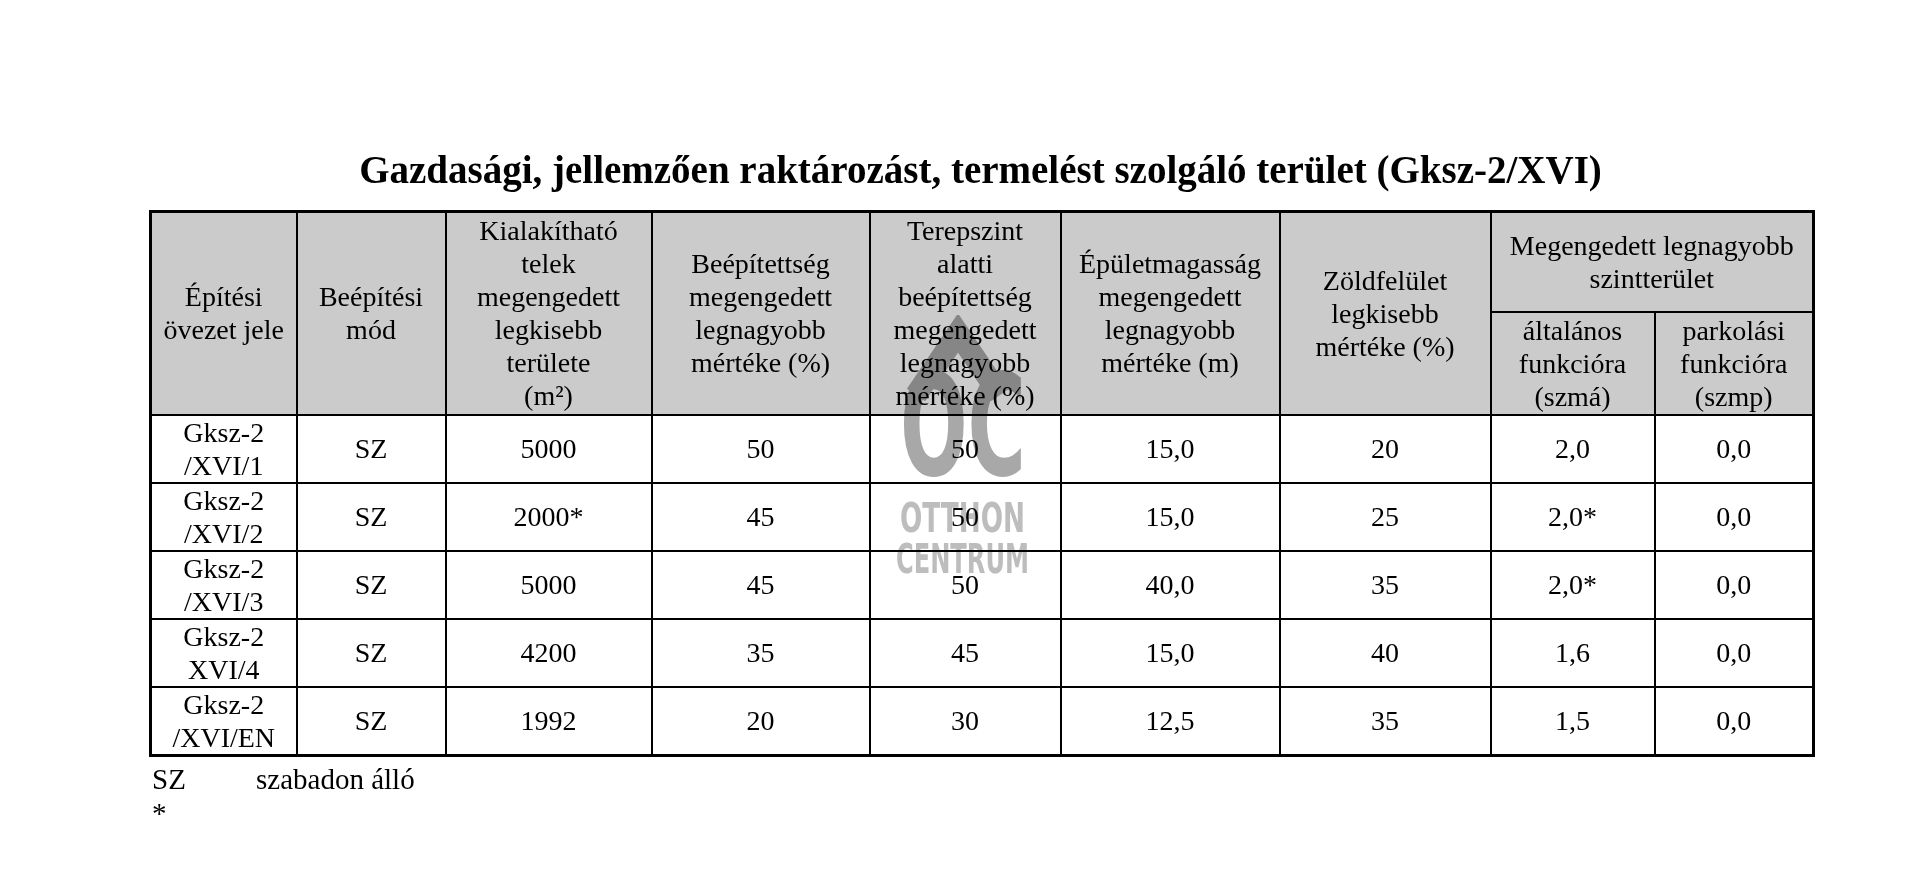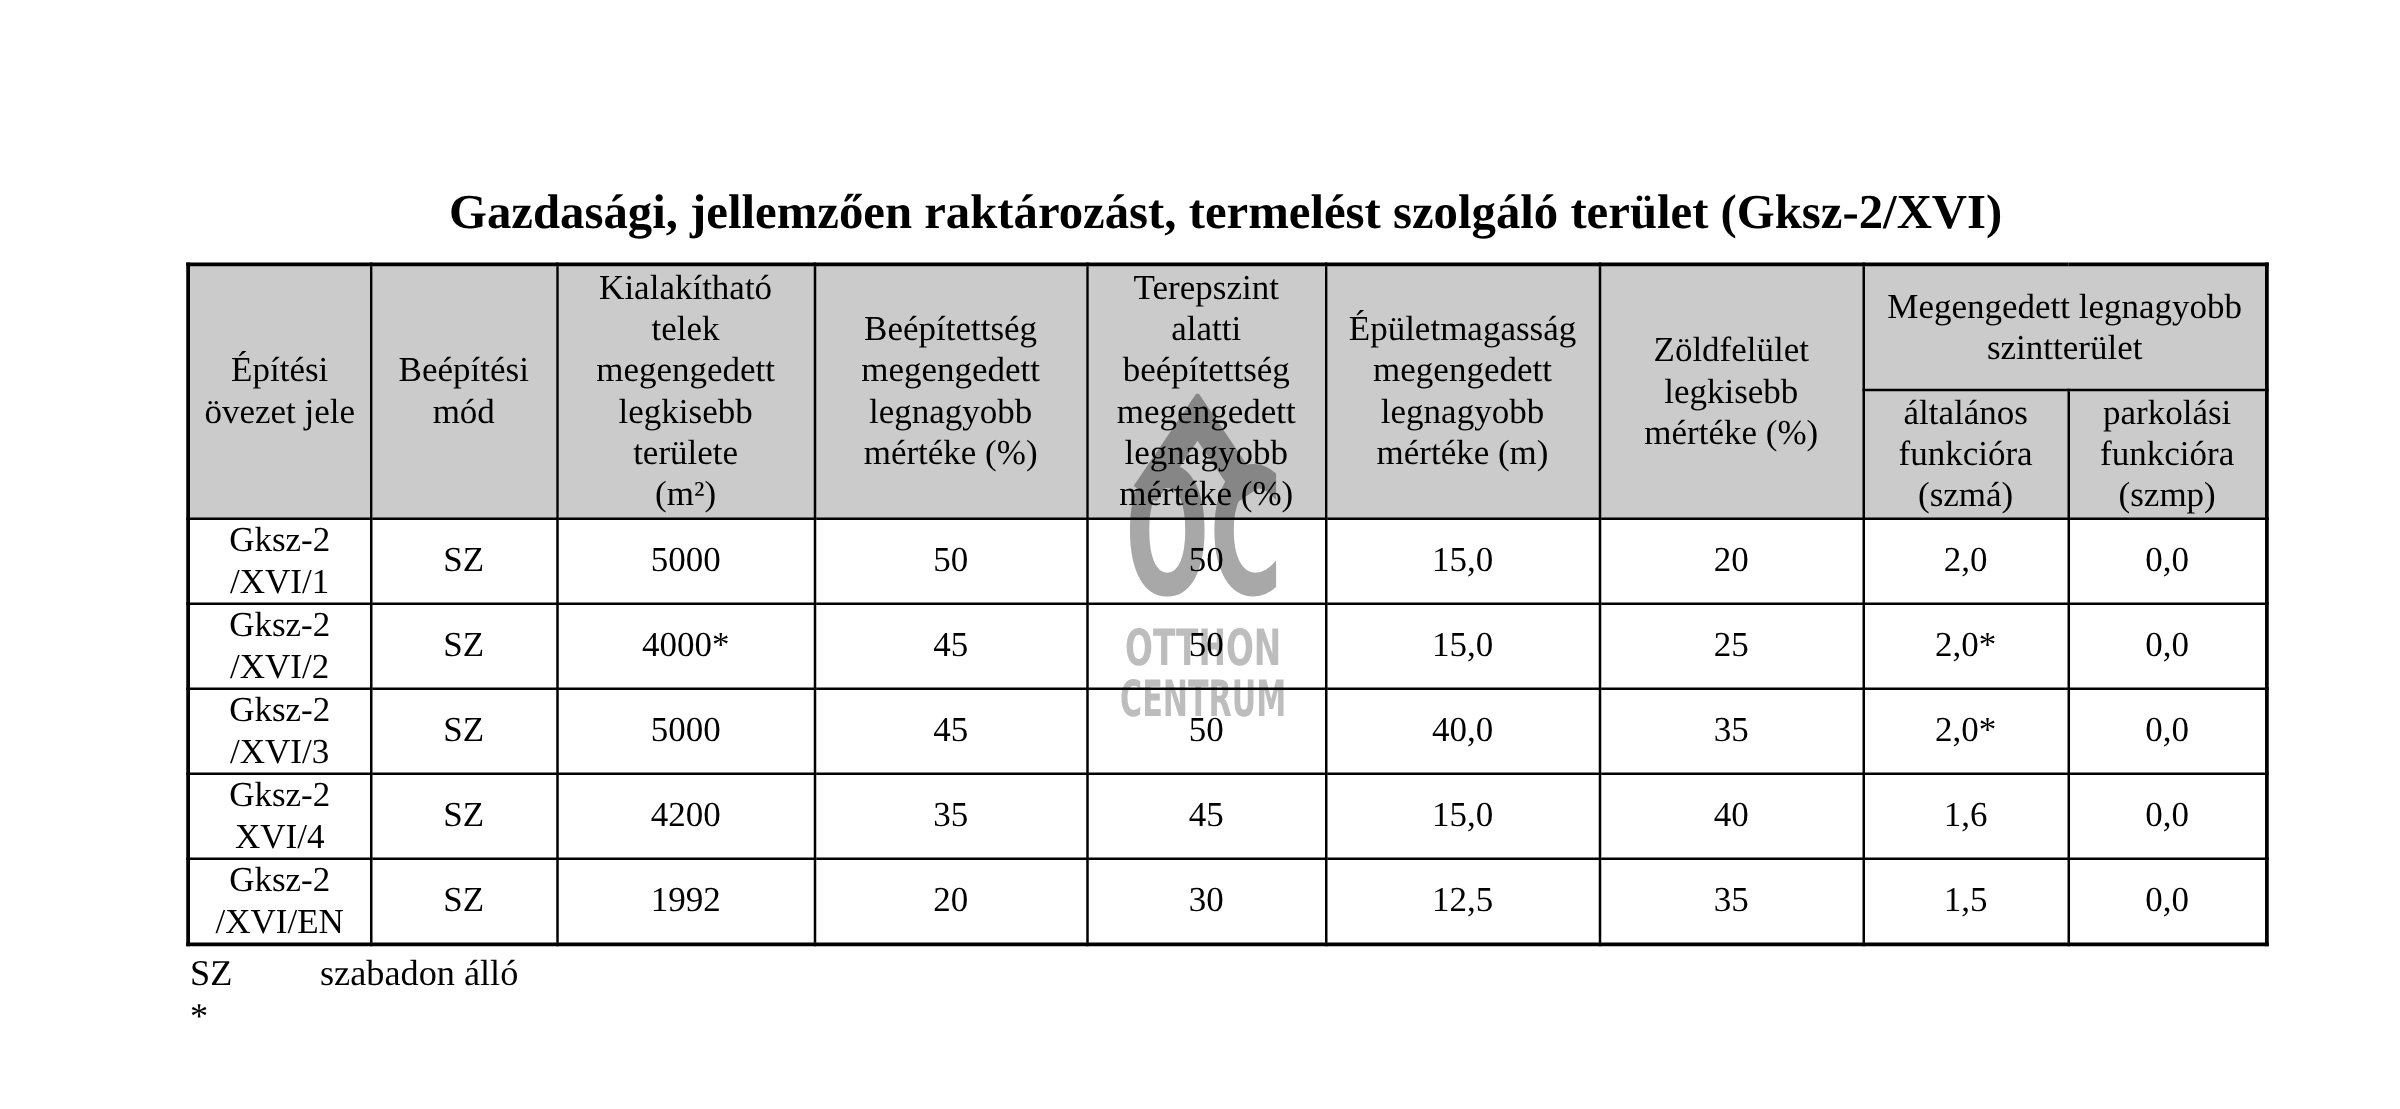--- a/index.html
+++ b/index.html
@@ -114,21 +114,21 @@
         <td>50</td>
         <td>15,0</td>
         <td>20</td>
         <td>2,0</td>
         <td>0,0</td>
       </tr>
       <tr class="data-row">
         <td>Gksz-2
 /XVI/2</td>
         <td>SZ</td>
-        <td>4000*</td>
+        <td>2000*</td>
         <td>45</td>
         <td>50</td>
         <td>15,0</td>
         <td>25</td>
         <td>2,0*</td>
         <td>0,0</td>
       </tr>
       <tr class="data-row">
         <td>Gksz-2
 /XVI/3</td>

